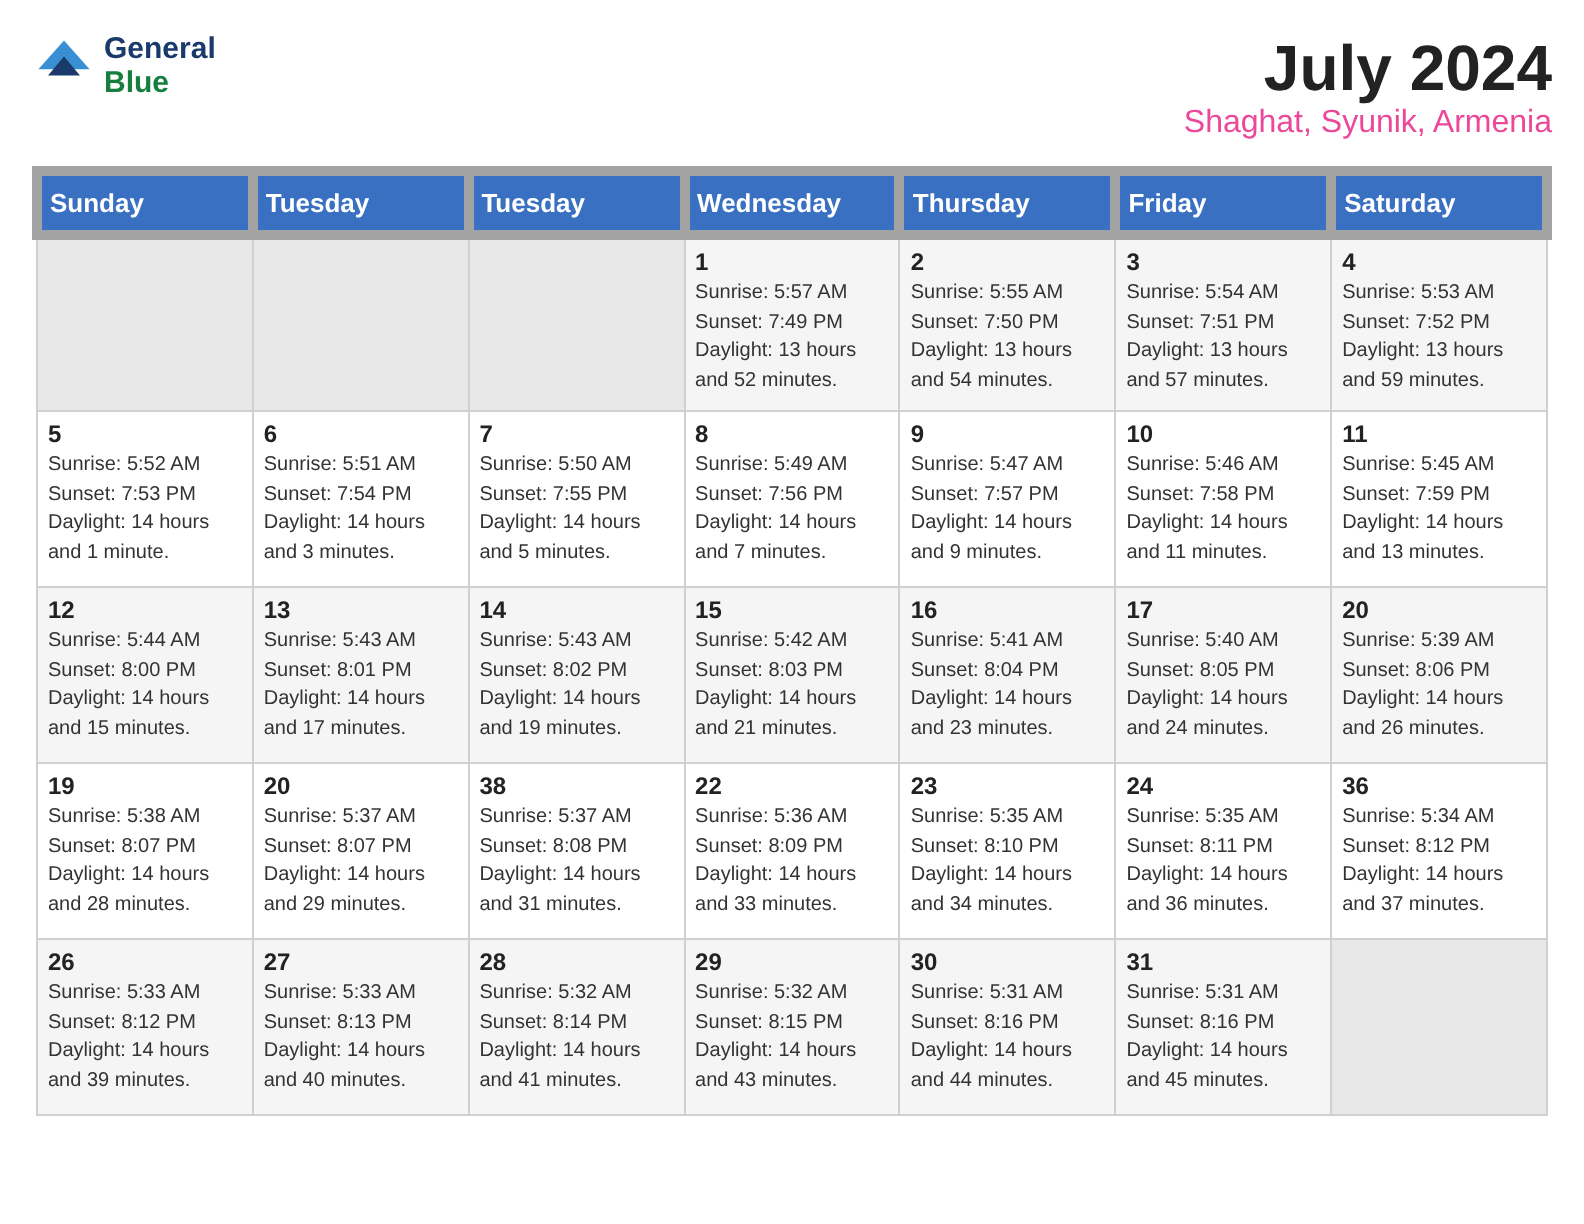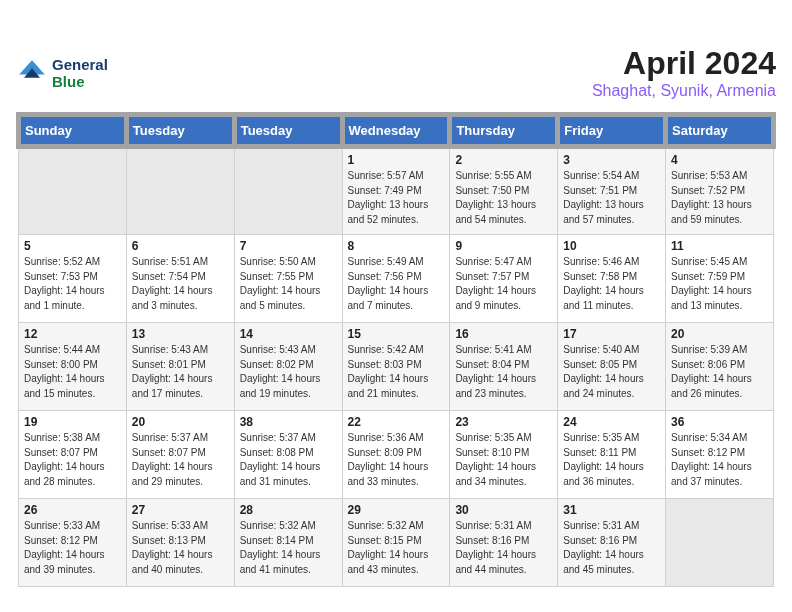--- a/index.html
+++ b/index.html
@@ -6,44 +6,43 @@
     body {
       font-family: Arial, sans-serif;
       background: #fff;
       width: 792px;
       min-height: 612px;
       padding: 16px;
     }
     .header {
       display: flex;
       justify-content: space-between;
-      align-items: center;
+      align-items: flex-start;
       margin-bottom: 12px;
-      margin-top: 29px;
     }
     .logo {
       display: flex;
       align-items: center;
       gap: 4px;
     }
     .logo-icon {
       width: 32px;
       height: 32px;
     }
     .title-block {
       text-align: right;
     }
     .main-title {
       font-size: 32px;
       font-weight: bold;
       color: #222;
     }
     .subtitle {
       font-size: 16px;
-      color: #8b5cf6;
+      color: #ec4899;
     }
     table {
       width: 100%;
       border-collapse: collapse;
       table-layout: fixed;
     }
     thead tr {
       background: #3a70c2;
       color: #fff;
     }
@@ -92,21 +91,21 @@
     <svg class="logo-icon" viewBox="0 0 40 40" xmlns="http://www.w3.org/2000/svg">
       <polygon points="20,4 36,22 4,22" fill="#3a8fd4"></polygon>
       <polygon points="20,14 30,26 10,26" fill="#1a3a6b"></polygon>
     </svg>
     <div>
       <div style="font-size:15px;font-weight:bold;color:#1a3a6b;">General</div>
       <div style="font-size:15px;font-weight:bold;color:#15803d;">Blue</div>
     </div>
   </div>
   <div class="title-block">
-    <div class="main-title">April 2024</div>
+    <div class="main-title">July 2024</div>
     <div class="subtitle">Shaghat, Syunik, Armenia</div>
   </div>
 </div>
 
 <table>
   <thead>
     <tr>
     <th>Sunday</th>
         <th>Tuesday</th>
         <th>Tuesday</th>

